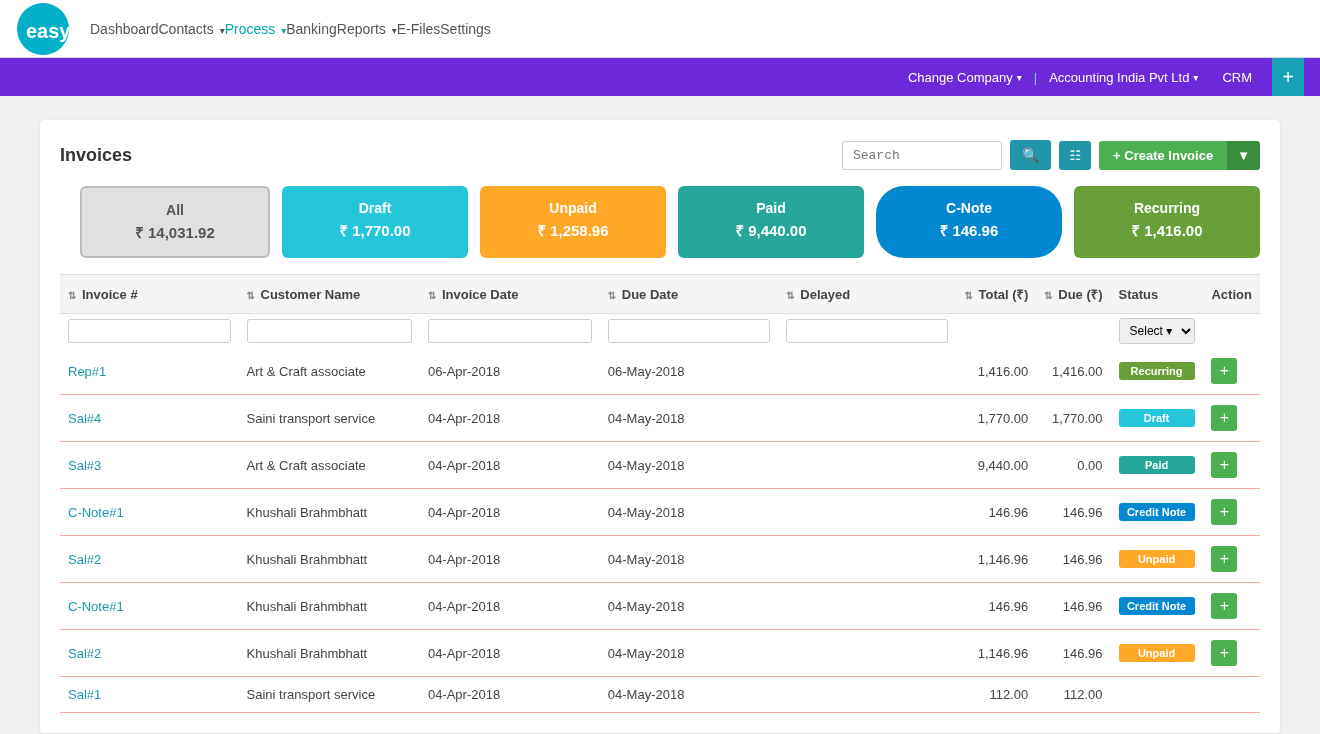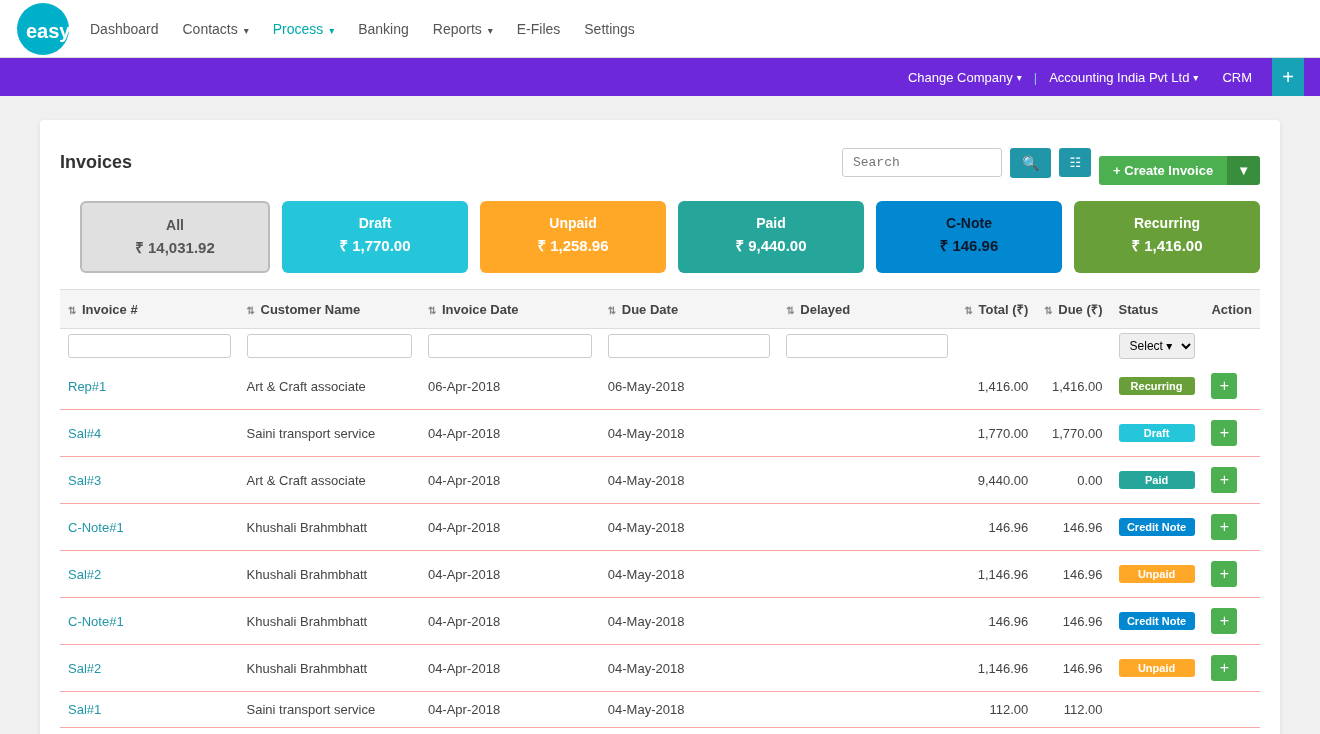--- a/index.html
+++ b/index.html
@@ -16,21 +16,20 @@
     }
     .logo {
       width: 54px;
       height: 54px;
       margin-right: 20px;
       flex-shrink: 0;
     }
     .nav-links {
       display: flex;
       align-items: center;
-      gap: 24px;
       flex: 1;
     }
     .nav-link {
       color: #555;
       text-decoration: none;
       font-size: 14px;
       cursor: pointer;
     }
     .nav-link.active { color: #00aaaa; }
     .nav-link .arrow { font-size: 10px; margin-left: 2px; }
@@ -138,21 +137,20 @@
       background: #388e3c;
       border: none;
       color: #fff;
       padding: 7px 10px;
       border-radius: 0 3px 3px 0;
       cursor: pointer;
       font-size: 13px;
     }
     .create-btn-group {
       display: flex;
-      margin-top: 16px;
     }
 
     
     .status-cards {
       display: flex;
       gap: 12px;
       margin-bottom: 16px;
       margin-left: 20px;
     }
     .status-card {
@@ -168,21 +166,21 @@
     }
     .status-card .amount {
       font-size: 15px;
       font-weight: bold;
       margin-top: 4px;
     }
     .status-card.all { background: #e0e0e0; color: #555; border: 2px solid #bbb; }
     .status-card.draft { background: #26c6da; color: #fff; }
     .status-card.unpaid { background: #ffa726; color: #fff; }
     .status-card.paid { background: #26a69a; color: #fff; }
-    .status-card.cnote { background: #0288d1; color: #0f172a; }
+    .status-card.cnote { background: #0288d1; color: #ffffff; border-radius: 28px; }
     .status-card.recurring { background: #689f38; color: #fff; }
 
     
     table {
       width: 100%;
       border-collapse: collapse;
       font-size: 13px;
     }
     thead th {
       background: #f5f5f5;

